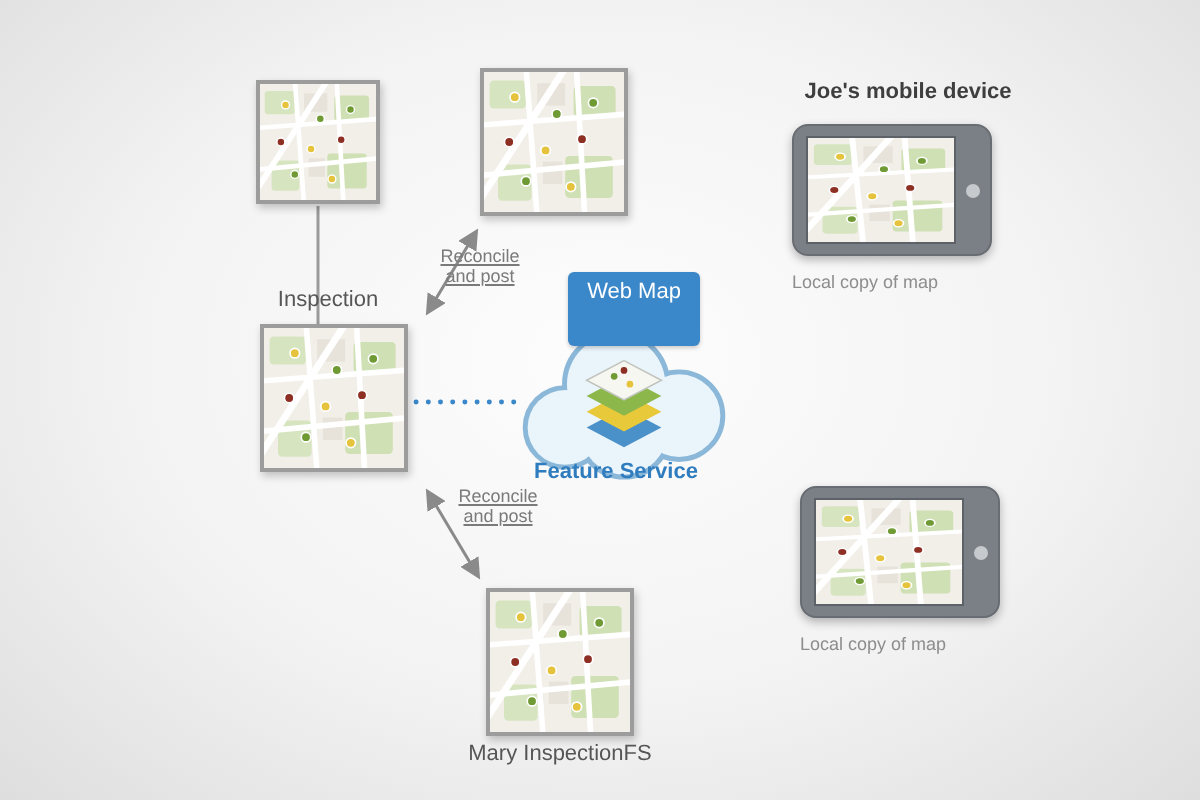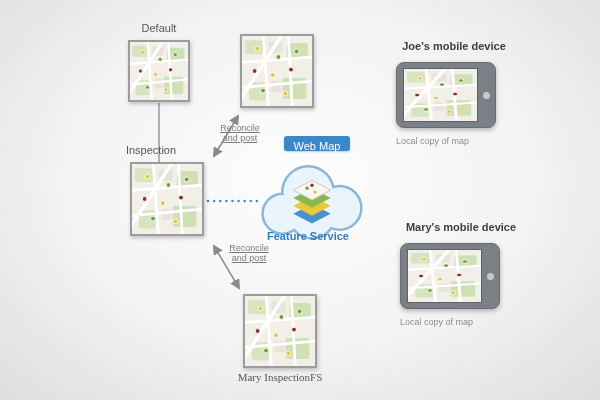--- a/index.html
+++ b/index.html
@@ -69,57 +69,56 @@
       <marker id="arrow" viewBox="0 0 10 10" refX="8" refY="5" markerWidth="7" markerHeight="7" orient="auto-start-reverse">
         <path d="M0,0 L10,5 L0,10 z" fill="#8a8a8a"></path>
       </marker>
     </defs>
     <line x1="159" y1="103" x2="159" y2="163" stroke="#9a9a9a" stroke-width="1.5"></line>
     <line x1="214" y1="156" x2="238" y2="116" stroke="#8a8a8a" stroke-width="1.5" marker-start="url(#arrow)" marker-end="url(#arrow)"></line>
     <line x1="214" y1="246" x2="239" y2="288" stroke="#8a8a8a" stroke-width="1.5" marker-start="url(#arrow)" marker-end="url(#arrow)"></line>
     <line x1="208" y1="201" x2="259" y2="201" stroke="#3a87c9" stroke-width="2.4" stroke-dasharray="0.1 6" stroke-linecap="round"></line>
   </svg>
 
-  <div class="abs vlabel" style="left:118px; top:22px; width:82px;">Default</div>
   <div class="abs map-node" style="left:128px; top:40px; width:62px; height:62px;">
     <svg viewBox="0 0 100 100" preserveAspectRatio="none">
         <use href="#map-tile"></use>
       </svg>
   </div>
 
   <div class="abs map-node" style="left:240px; top:34px; width:74px; height:74px;">
     <svg viewBox="0 0 100 100" preserveAspectRatio="none">
         <use href="#map-tile"></use>
       </svg>
   </div>
 
-  <div class="abs vlabel" style="left:111px; top:144px; width:80px;">Inspection</div>
+  <div class="abs vlabel" style="left:124px; top:144px; width:80px;">Inspection</div>
   <div class="abs map-node" style="left:130px; top:162px; width:74px; height:74px;">
     <svg viewBox="0 0 100 100" preserveAspectRatio="none">
         <use href="#map-tile"></use>
       </svg>
   </div>
 
   <div class="abs map-node" style="left:243px; top:294px; width:74px; height:74px;">
     <svg viewBox="0 0 100 100" preserveAspectRatio="none">
         <use href="#map-tile"></use>
       </svg>
   </div>
-  <div class="abs vlabel" style="left:227px; top:371px; width:106px;font-family:Liberation Serif, serif;">Mary InspectionFS</div>
+  <div class="abs vlabel" style="left:227px; top:371px; width:106px;">Mary InspectionFS</div>
 
   <div class="abs sync-label" style="left:213px; top:123px; width:54px;">
     <span>Reconcile</span><br>
     <span>and post</span>
   </div>
   <div class="abs sync-label" style="left:222px; top:243px; width:54px;">
     <span>Reconcile</span><br>
     <span>and post</span>
   </div>
 
-  <div class="abs badge" style="left:284px; top:136px; width:66px; height:15px;">Web Map</div>
+  <div class="abs badge" style="left:284px; top:136px; width:66px; height:37px;">Web Map</div>
 
   <div class="abs cloud-wrap" style="left:253px; top:152px; width:118px; height:92px;">
     <svg viewBox="0 0 120 92">
       <g stroke="#8bb8d9" stroke-width="5" fill="#eaf4fb">
         <circle cx="30" cy="62" r="19"></circle>
         <circle cx="56" cy="40" r="25"></circle>
         <circle cx="88" cy="56" r="21"></circle>
         <circle cx="60" cy="64" r="22"></circle>
       </g>
       <g fill="#eaf4fb">
@@ -145,21 +144,20 @@
   <div class="abs device" style="left:396px; top:62px; width:100px; height:66px;">
     <div class="screen">
       <svg viewBox="0 0 100 100" preserveAspectRatio="none">
           <use href="#map-tile"></use>
         </svg>
     </div>
     <div class="camera"></div>
   </div>
   <div class="abs device-caption" style="left:396px; top:136px; width:100px;">Local copy of map</div>
 
-  <div class="abs device-title" style="left:404px; top:221px; width:114px;">Mary's mobile device</div>
   <div class="abs device" style="left:400px; top:243px; width:100px; height:66px;">
     <div class="screen">
       <svg viewBox="0 0 100 100" preserveAspectRatio="none">
           <use href="#map-tile"></use>
         </svg>
     </div>
     <div class="camera"></div>
   </div>
   <div class="abs device-caption" style="left:400px; top:317px; width:100px;">Local copy of map</div>
 

